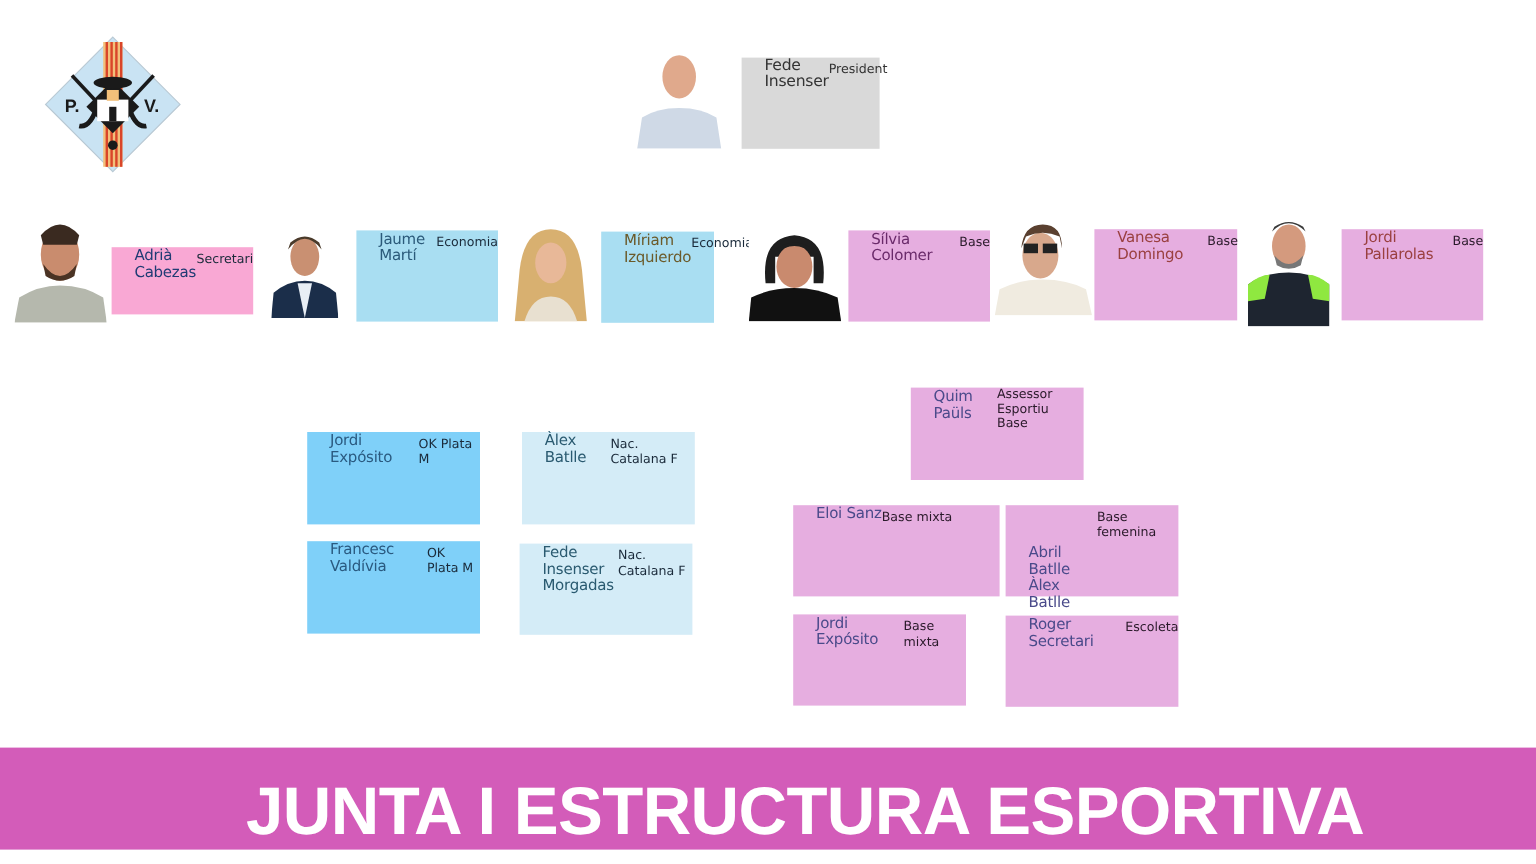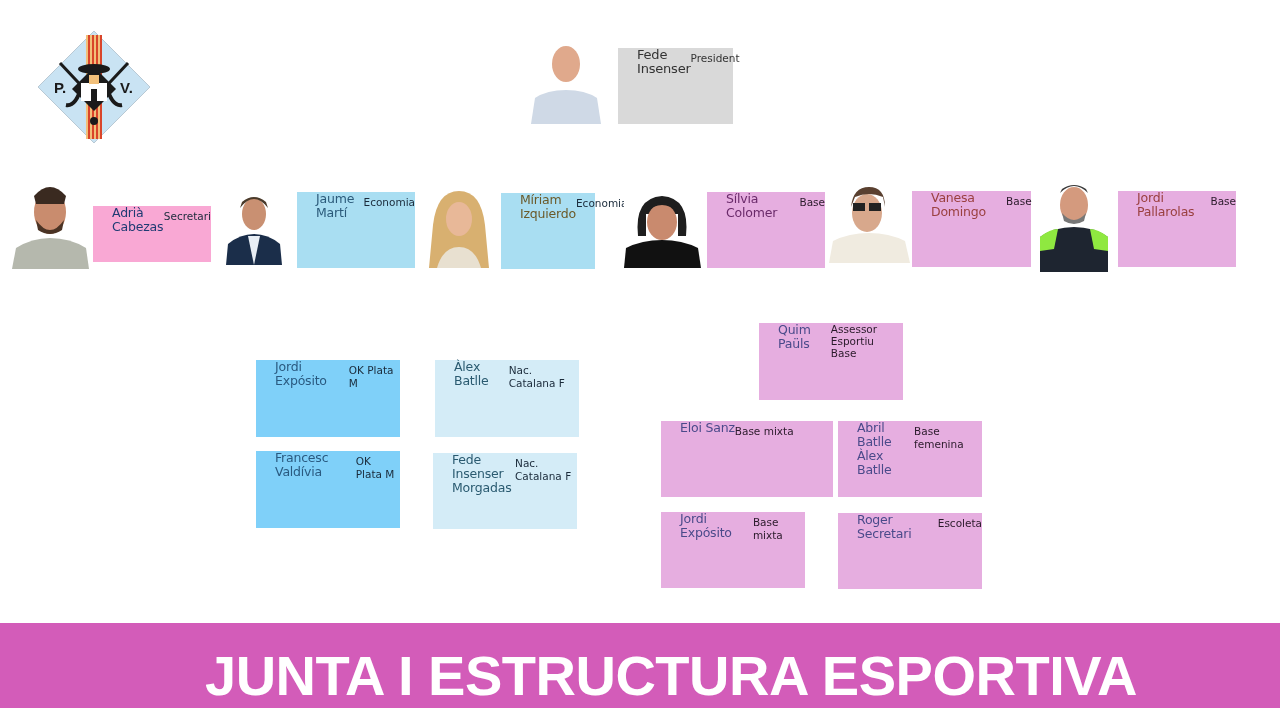--- a/index.html
+++ b/index.html
@@ -194,21 +194,21 @@
 <div class="card" style="left:759px; top:323px; width:144px; height:77px; background:#e6aee0;">
   <span class="name" style="color:#4a4a8a;">Quim Paüls</span>
   <span class="role" style="color:#2a1a2a; margin-top:0; line-height:12px;">Assessor Esportiu
 Base</span>
 </div>
 <div class="card" style="left:661px; top:421px; width:172px; height:76px; background:#e6aee0;">
   <span class="name" style="color:#4a4a8a;">Eloi Sanz</span>
   <span class="role" style="color:#2a1a2a;">Base mixta</span>
 </div>
 <div class="card" style="left:838px; top:421px; width:144px; height:76px; background:#e6aee0;">
-  <span class="name" style="color:#4a4a8a;">Abril Batlle
+  <span class="name" style="color:#4a4a8a;margin-top:32px;">Abril Batlle
 Àlex Batlle</span>
   <span class="role" style="color:#2a1a2a;">Base femenina</span>
 </div>
 <div class="card" style="left:661px; top:512px; width:144px; height:76px; background:#e6aee0;">
   <span class="name" style="color:#4a4a8a;">Jordi Expósito</span>
   <span class="role" style="color:#2a1a2a;">Base mixta</span>
 </div>
 <div class="card" style="left:838px; top:513px; width:144px; height:76px; background:#e6aee0;">
   <span class="name" style="color:#4a4a8a;">Roger Secretari</span>
   <span class="role" style="color:#2a1a2a;">Escoleta</span>

